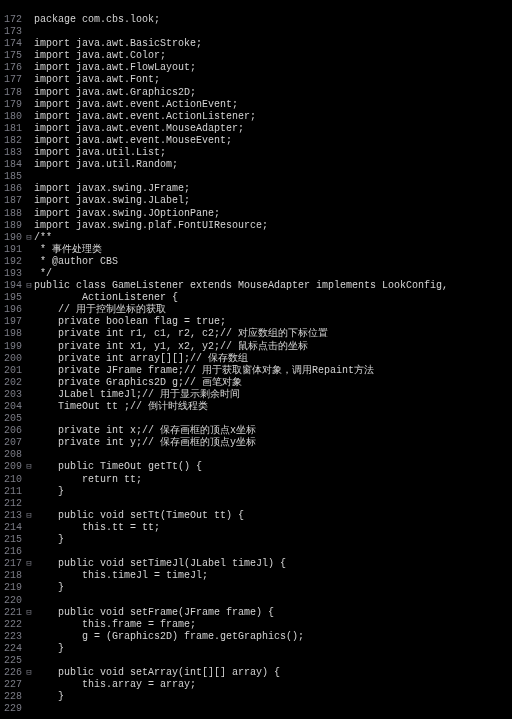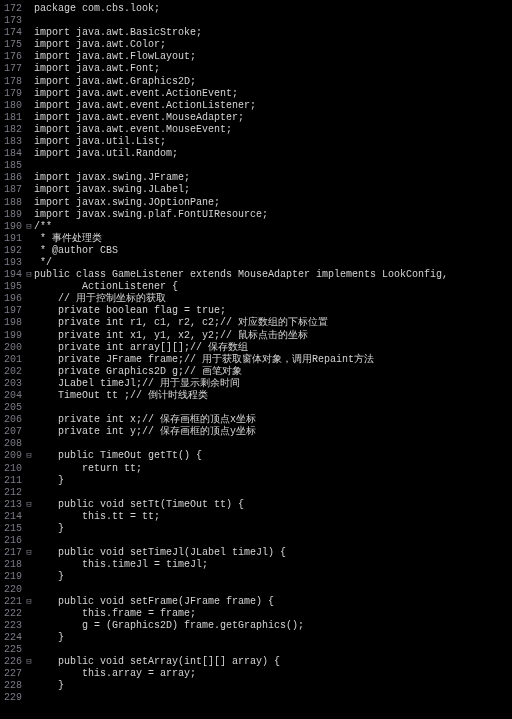--- a/index.html
+++ b/index.html
@@ -10,21 +10,21 @@
     height: 719px;
     overflow: hidden;
   }
   .code-view {
     font-family: "Consolas", "Courier New", monospace;
     font-size: 10px;
     line-height: 12.1px;
     white-space: pre;
     display: flex;
     flex-direction: row;
-    padding-top: 3px;
+    padding-top: 14px;
   }
   .gutter {
     width: 22px;
     display: flex;
     flex-direction: column;
     color: #7b7c86;
     text-align: right;
     padding-right: 2px;
     user-select: none;
   }

